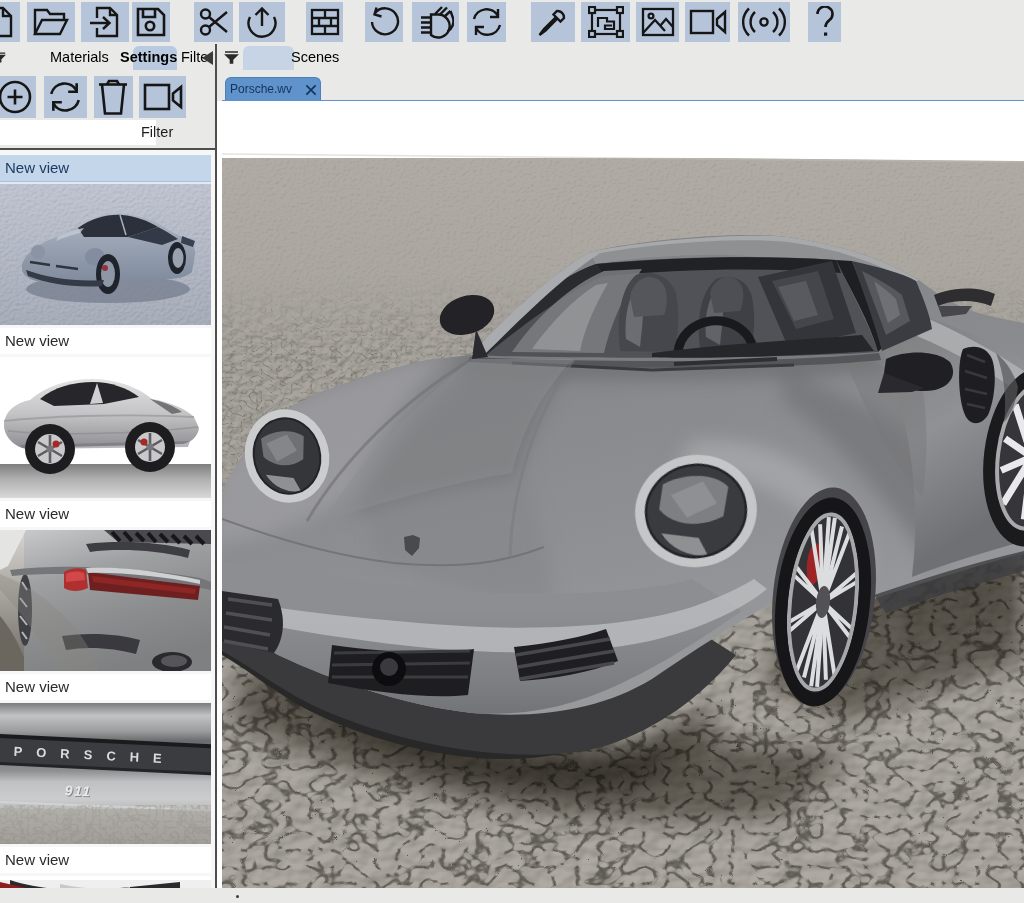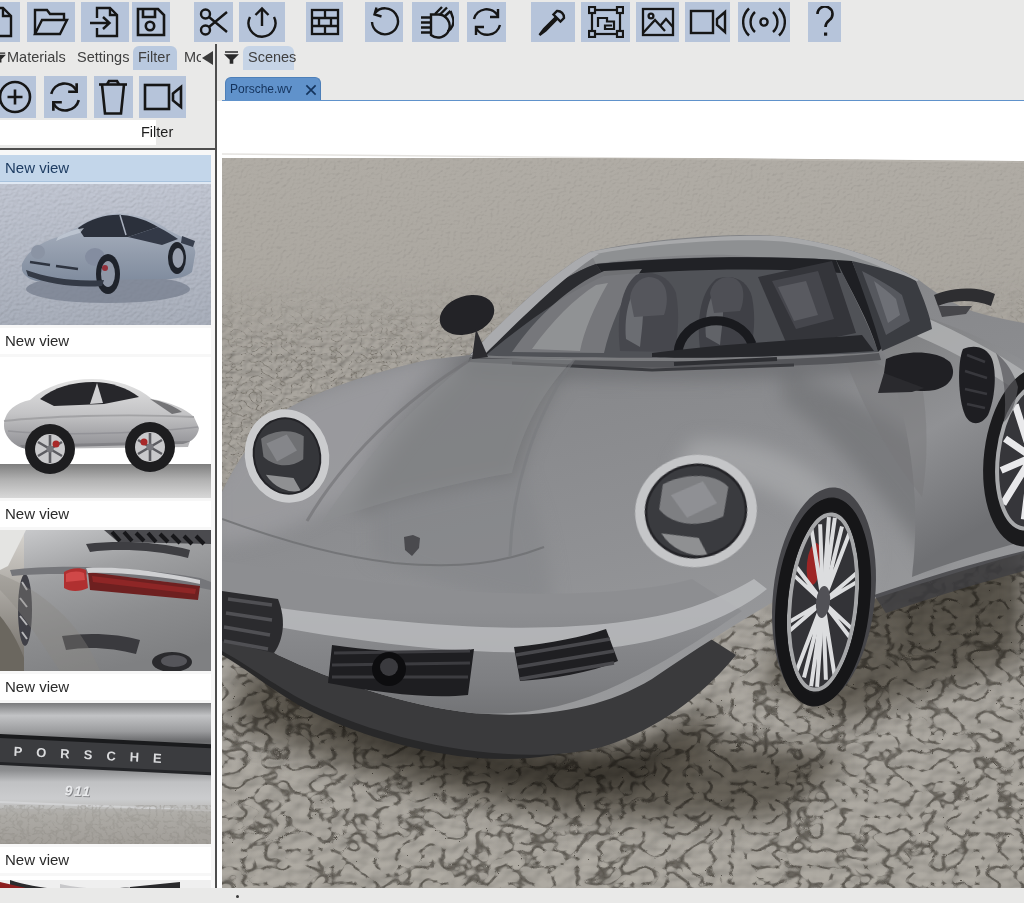--- a/index.html
+++ b/index.html
@@ -1,21 +1,21 @@
 <!DOCTYPE html>
 <html><head>
 <meta charset="utf-8">
 <style>
   html,body{margin:0;padding:0;}
   body{width:1024px;height:903px;overflow:hidden;position:relative;
        background:#e9e9e8;font-family:"Liberation Sans",sans-serif;}
   .abs{position:absolute;}
   .btn{position:absolute;background:#b6c4da;display:flex;align-items:center;justify-content:center;}
   .btn svg{display:block;}
-  .tabtxt{position:absolute;font-size:14.5px;color:#404040;}
+  .tabtxt{position:absolute;font-size:14.5px;color:#000000;margin-left:43px;}
 </style>
 </head>
 <body>
 
 <div id="toolbar1" class="abs" style="left:0;top:0;width:1024px;height:44px;background:#e9e9e8;"></div>
 
 <div class="btn" style="left:-21px;top:1.5px;width:41px;height:40.5px;">
  <svg width="30" height="32" viewBox="0 0 30 32" fill="none" stroke="#161616" stroke-width="2.4">
   <path d="M4 2 h14 l8 8 v20 H4 Z"></path>
       <path d="M18 2 v8 h8"></path>
@@ -139,21 +139,21 @@
   <rect x="9" y="26.5" width="3.2" height="3.2" fill="#161616" stroke="none"></rect>
  </svg>
 </div>
 
 <div class="abs" style="left:0;top:44px;width:217px;height:26px;background:#e9e9e8;border-bottom:1px solid #d0d0cf;"></div>
 <div class="abs" style="left:133px;top:46px;width:44px;height:24px;background:#b9c9df;border-radius:6px 6px 0 0;"></div>
 <svg class="abs" style="left:-6px;top:51px;" width="12" height="13" viewBox="0 0 15 13">
     <path d="M1 1 L14 1 M2 4 L13 4 L8.5 8.5 L8.5 12 L6.5 12 L6.5 8.5 Z" fill="#2a2a2a" stroke="#2a2a2a" stroke-width="1.6"></path>
   </svg>
 <div class="tabtxt" style="left:7px;top:49px;">Materials</div>
-<div class="tabtxt" style="left:77px;top:49px;">Settings</div>
+<div class="tabtxt" style="left:77px;top:49px;font-weight:bold;">Settings</div>
 <div class="tabtxt" style="left:138px;top:49px;">Filter</div>
 <div class="tabtxt" style="left:184px;top:49px;width:17px;overflow:hidden;">Mo</div>
 <div class="abs" style="left:202px;top:51px;width:0;height:0;border-right:11px solid #3a3a3a;border-top:7px solid transparent;border-bottom:7px solid transparent;"></div>
 
 <div class="abs" style="left:215px;top:44px;width:2px;height:851px;background:#4e4e4e;"></div>
 
 <div class="abs" style="left:217px;top:44px;width:807px;height:26px;background:#e9e9e8;border-bottom:1px solid #d0d0cf;"></div>
 <div class="abs" style="left:243px;top:46px;width:51px;height:24px;background:#c6d4e6;border-radius:6px 6px 0 0;"></div>
 <div class="tabtxt" style="left:248px;top:49px;">Scenes</div>
 <svg class="abs" style="left:224px;top:51px;" width="15" height="13" viewBox="0 0 15 13">

